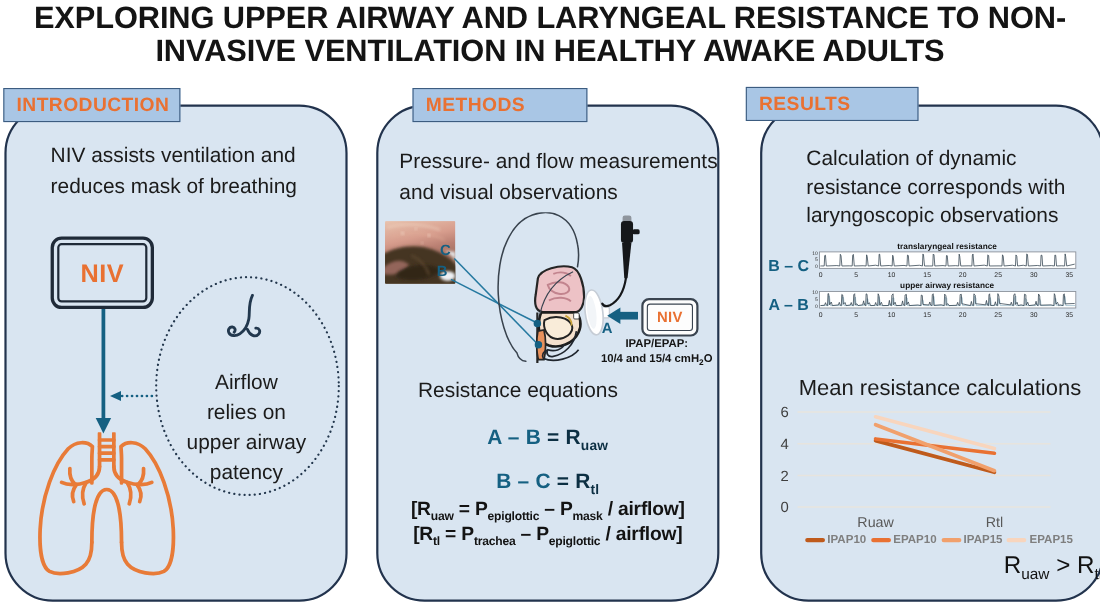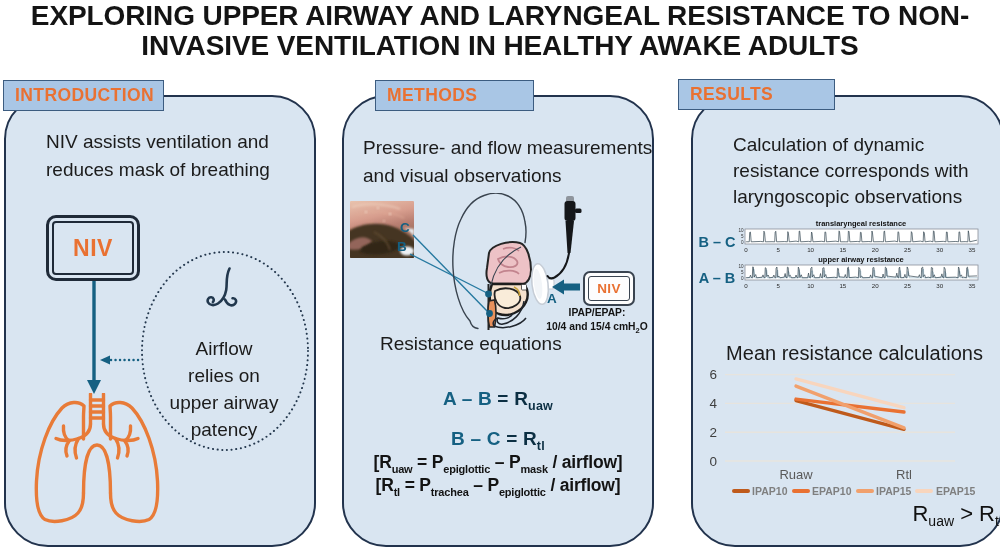--- a/index.html
+++ b/index.html
@@ -48,21 +48,21 @@
   .lab-b { left:53px; top:142px; }
   .lab-a { left:203px; top:194px; }
   .nivbox { position:absolute; left:239px; top:174px; width:52px; height:35px;
     background:#fdfdfd; border:2.6px solid #3a4450; border-radius:7px; padding:2.6px; z-index:3; }
   .nivbox-inner { width:100%; height:100%; border:1.6px solid #3a4450; border-radius:3px;
     display:flex; align-items:center; justify-content:center; }
   .nivbox .niv { color:#e97132; font-weight:bold; font-size:13.5px; letter-spacing:0.3px; }
   .ipap { position:absolute; left:183px; top:209px; width:140px; text-align:center;
     font-size:10.3px; line-height:13.5px; font-weight:600; color:#141414; z-index:3; }
   .ipap sub { font-size:7.5px; }
-  .eq-title { position:absolute; left:36px; top:236px; font-size:19px; color:#1b1b1b; }
+  .eq-title { position:absolute; left:36px; top:248px; font-size:19px; color:#1b1b1b; }
   .eq { position:absolute; left:0; width:100%; text-align:center; font-weight:bold;
     font-size:19px; color:#0c2f43; letter-spacing:0.2px; }
   .eq .teal { color:#156082; }
   .eq sub { font-size:12.5px; font-weight:bold; }
   .eq1 { top:291px; }
   .eq2 { top:313px;margin-top:18px; }
   .eqb { position:absolute; left:0; width:100%; text-align:center; font-weight:bold;
     font-size:17.5px; color:#131313; letter-spacing:-0.2px; }
   .eqb sub { font-size:11px; }
   .eqb1 { top:355px; }

